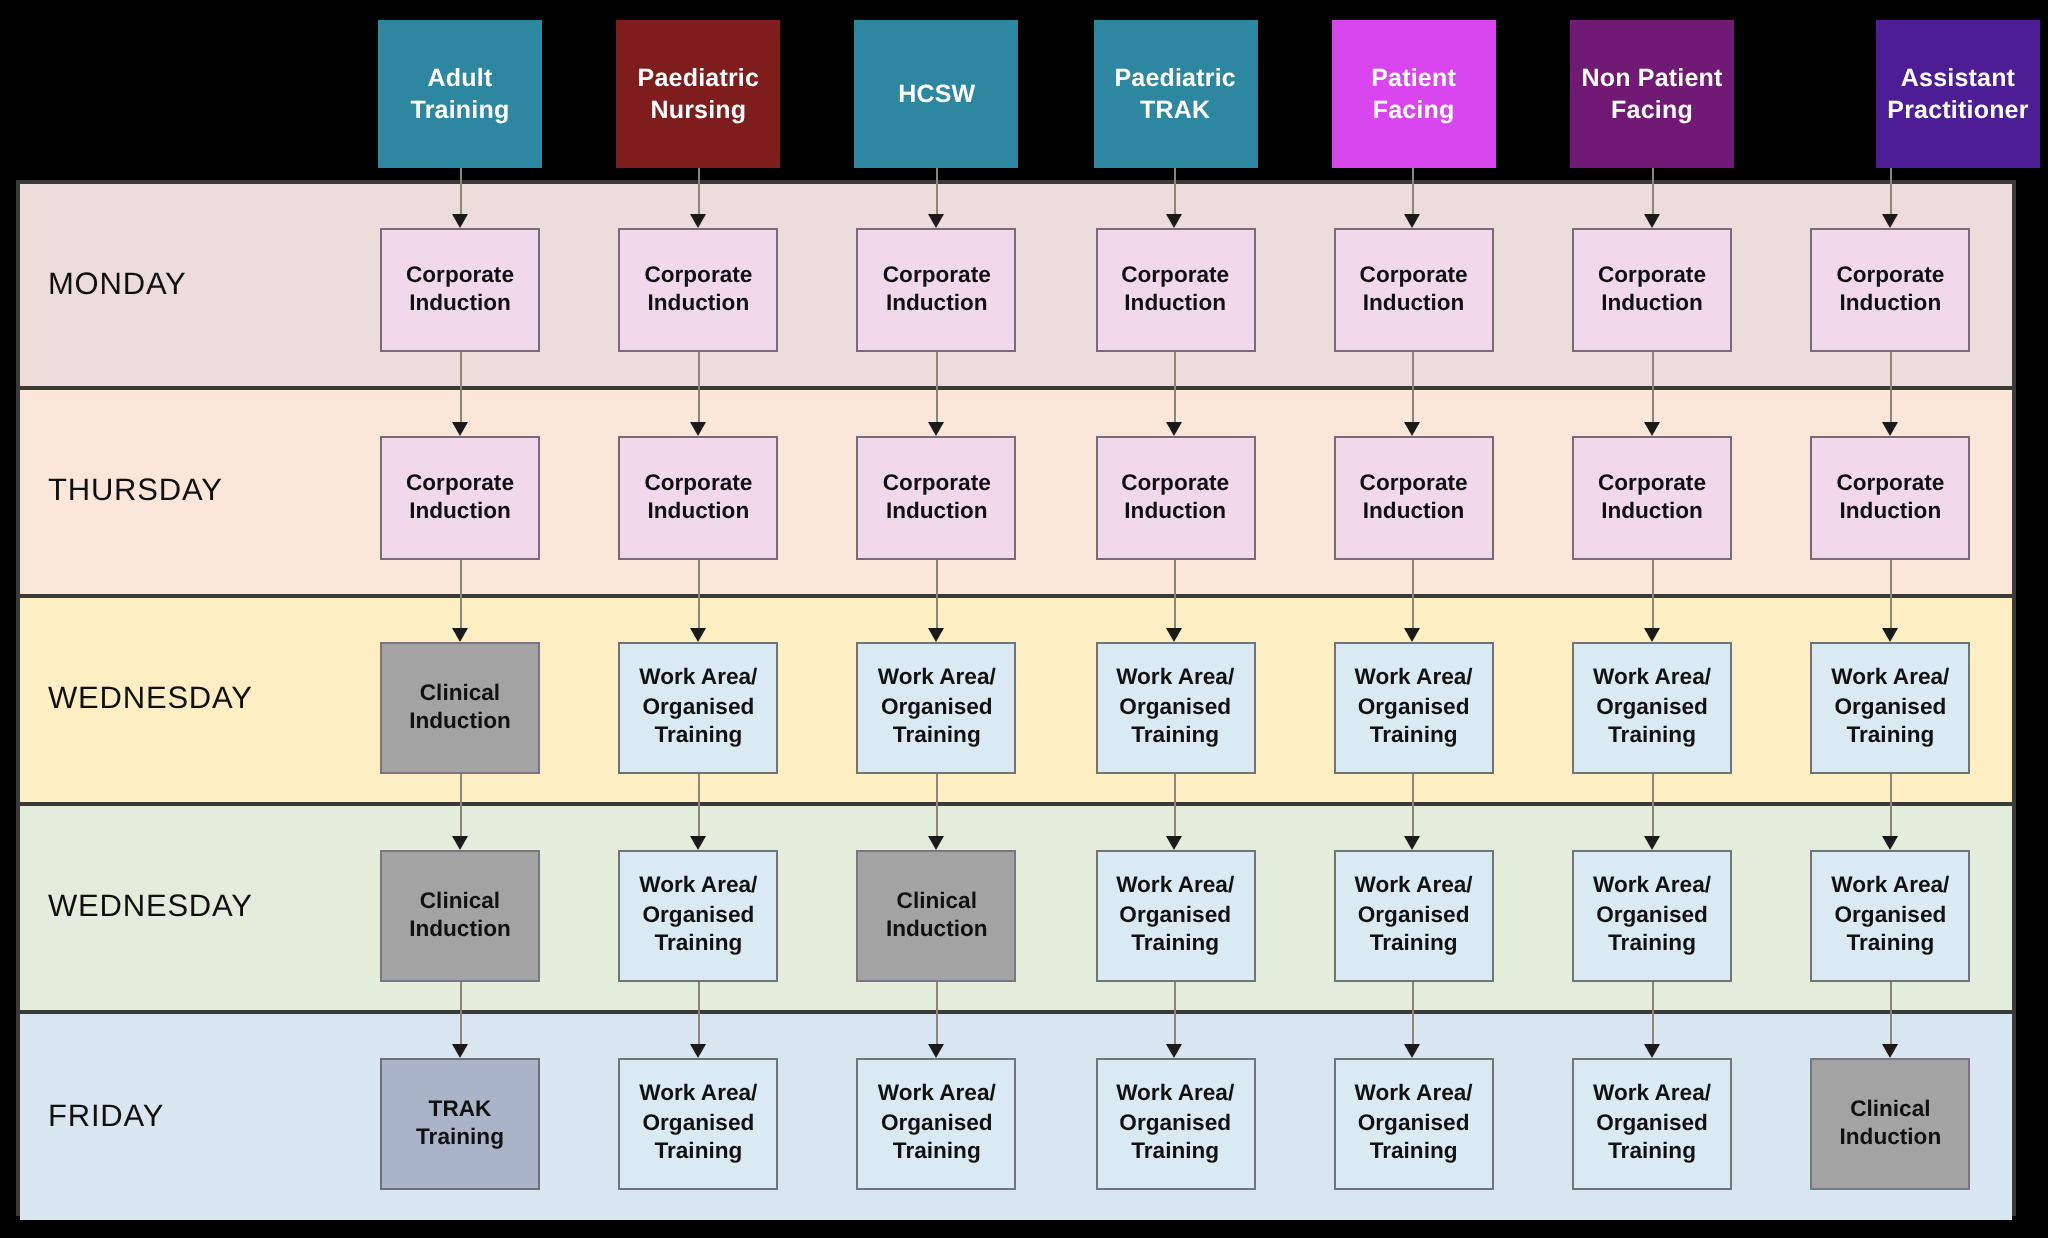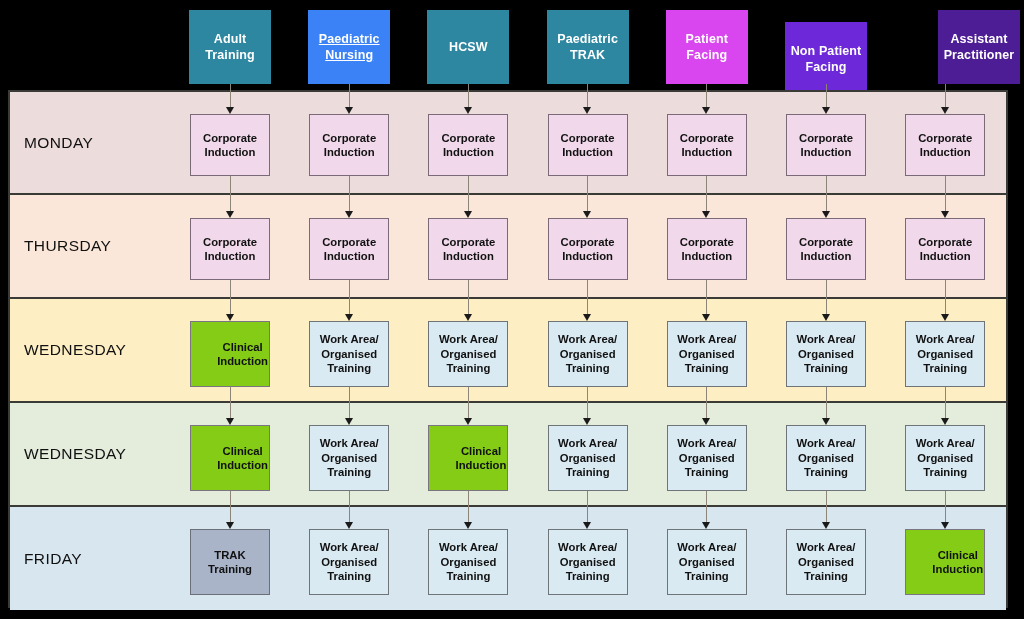--- a/index.html
+++ b/index.html
@@ -104,45 +104,44 @@
     color: #111111;
     border: 1.6px solid #6e6a72;
     padding: 2px 1px;
   }
 
   .box-corporate {
     background: #f1d9eb;
     border-color: #7a6a78;
   }
   .box-clinical {
-    background: #84cc16;
+    background: #a3a3a3;
     border-color: #7a7580;
-    justify-content: flex-end;
   }
   .box-workarea {
     background: #daeaf3;
     border-color: #6f7478;
   }
   .box-trak {
     background: #a9b4c9;
     border-color: #6b6f78;
   }
 </style>
 </head>
 <body>
 
 <div id="chart">
 
   <div id="headers-layer">
       <div class="col-header" style="left: 189px; background: rgb(45, 135, 160); white-space: normal;">Adult Training</div>
-      <div class="col-header" style="left: 308.2px; background: #3b82f6; white-space: normal; text-decoration: underline;">Paediatric Nursing</div>
+      <div class="col-header" style="left: 308.2px; background: #7f1d1d; white-space: normal;">Paediatric Nursing</div>
       <div class="col-header" style="left: 427.4px; background: rgb(45, 135, 160); white-space: normal;">HCSW</div>
       <div class="col-header" style="left: 546.6px; background: rgb(45, 135, 160); white-space: normal;">Paediatric TRAK</div>
       <div class="col-header" style="left: 665.8px; background: #d946ef; white-space: normal;">Patient Facing</div>
-      <div class="col-header" style="left: 785px; background: #6d28d9; white-space: normal; margin-top: 12px;">Non Patient Facing</div>
+      <div class="col-header" style="left: 785px; background: #701a75; white-space: normal;">Non Patient Facing</div>
       <div class="col-header" style="left: 938px; background: #4c1d95; white-space: normal;">Assistant Practitioner</div>
     </div>
   <div class="grid-body" id="grid-body">
       <div class="day-row" style="top: 0px; height: 103px; background: rgb(236, 220, 220);">
         <div class="day-label">MONDAY</div>
       </div>
       <div class="day-row" style="top: 103px; height: 104px; background: rgb(251, 231, 218);">
         <div class="day-label">THURSDAY</div>
       </div>
       <div class="day-row" style="top: 207px; height: 104px; background: rgb(253, 238, 196);">

